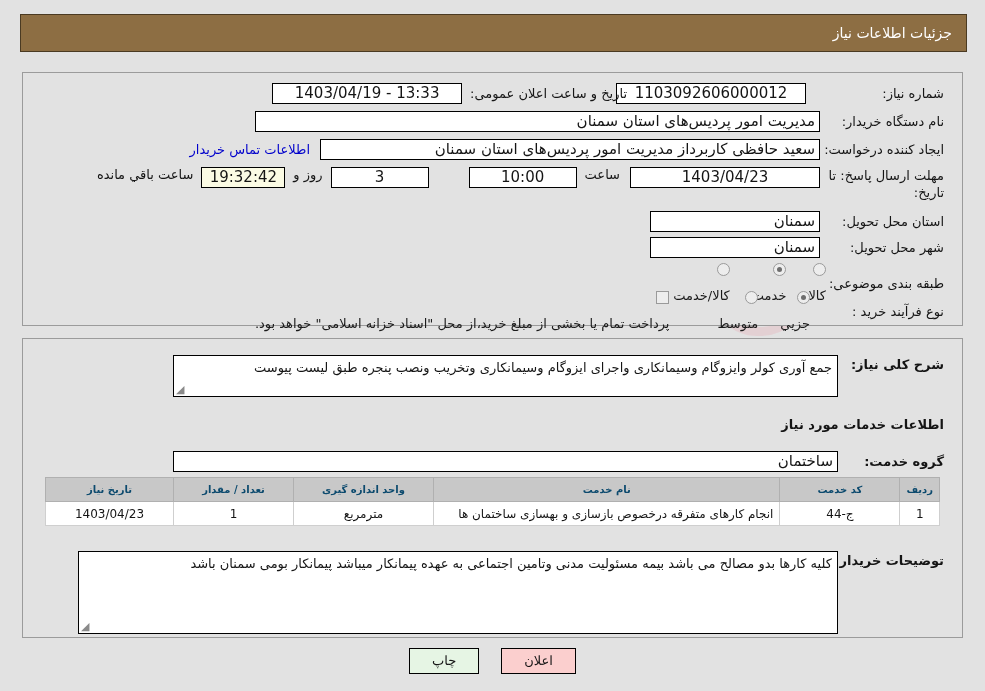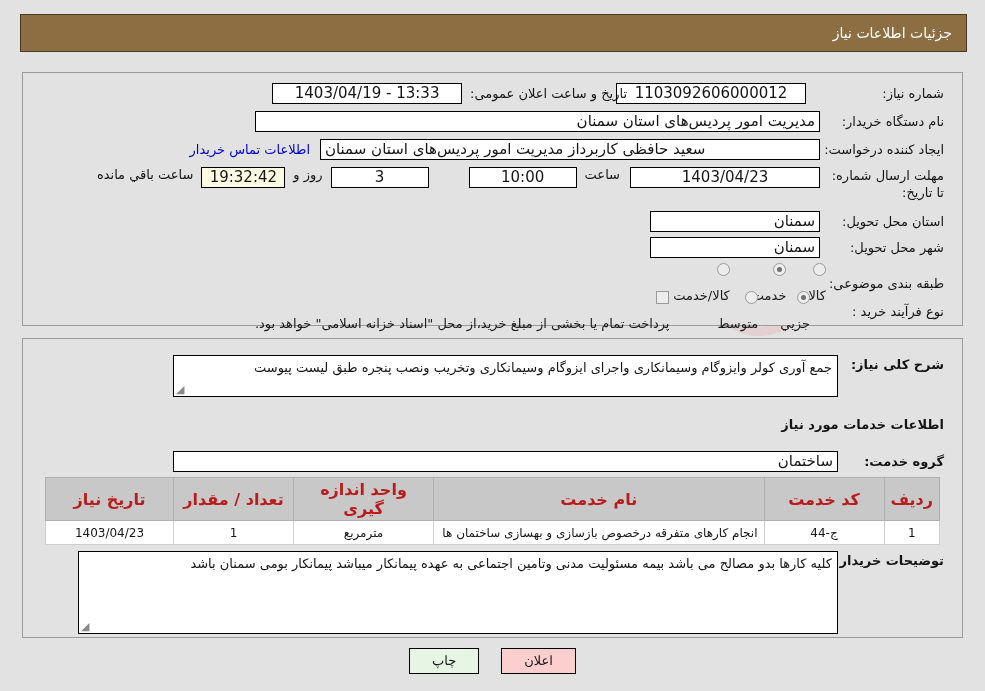--- a/index.html
+++ b/index.html
@@ -192,26 +192,26 @@
     right: 45px;
     top: 477px;
     width: 895px;
     border-collapse: collapse;
     font-size: 12px;
     z-index: 2;
   }
   table.items th {
     background: #c8c8c8;
     border: 1px solid #b0b0b0;
-    color: #b91c1c;
+    color: #0c4a6e;
     font-weight: bold;
     height: 24px;
     padding: 2px 6px;
     text-align: center;
-    font-size: 16px;
+    font-size: 10px;
   }
   table.items td {
     background: #ffffff;
     border: 1px solid #cfcfcf;
     height: 24px;
     padding: 2px 6px;
     text-align: center;
     color: #151515;
     font-size: 12px;
   }
@@ -263,26 +263,26 @@
       <span class="fbox center" style="width:190px; margin-right:8px;">13:33 - 1403/04/19</span>
     </div>
 
     <div class="frow" style="top:38px; right:18px;">
       <span class="flabel" style="width:118px;">نام دستگاه خریدار:</span>
       <span class="fbox" style="width:565px; margin-right:6px; text-align:right;">مدیریت امور پردیس‌های استان سمنان</span>
     </div>
 
     <div class="frow" style="top:66px; right:18px;">
       <span class="flabel" style="width:118px;">ایجاد کننده درخواست:</span>
-      <span class="fbox" style="width:500px; margin-right:6px; text-align:left;">سعید حافظی کاربرداز مدیریت امور پردیس‌های استان سمنان</span>
+      <span class="fbox" style="width:500px; margin-right:6px; text-align:right;">سعید حافظی کاربرداز مدیریت امور پردیس‌های استان سمنان</span>
       <span class="link" style="margin-right:10px;">اطلاعات تماس خریدار</span>
     </div>
 
     <div class="frow" style="top:94px; right:18px; align-items:flex-start;">
-      <span class="flabel" style="width:118px; white-space:normal; line-height:17px;">مهلت ارسال شماره: تا تاریخ:</span>
+      <span class="flabel" style="width:118px; white-space:normal; line-height:17px;">مهلت ارسال پاسخ: تا تاریخ:</span>
       <span class="fbox center" style="width:190px; margin-right:6px;">1403/04/23</span>
       <span class="plain" style="margin-right:10px;">ساعت</span>
       <span class="fbox center" style="width:108px; margin-right:8px;">10:00</span>
       <span class="fbox center" style="width:98px; margin-right:40px;">3</span>
       <span class="plain" style="margin-right:8px;">روز و</span>
       <span class="fbox center cream" style="width:84px; margin-right:8px;">19:32:42</span>
       <span class="plain" style="margin-right:8px;">ساعت باقي مانده</span>
     </div>
 
     <div class="frow" style="top:138px; right:18px;">

